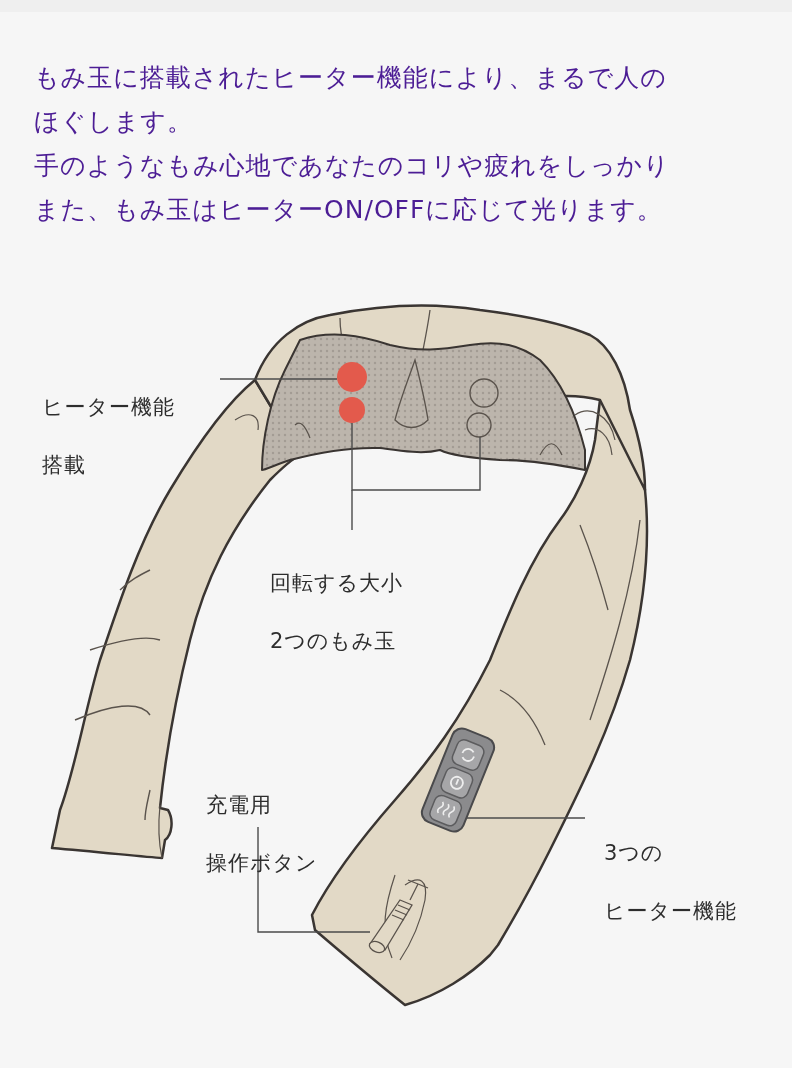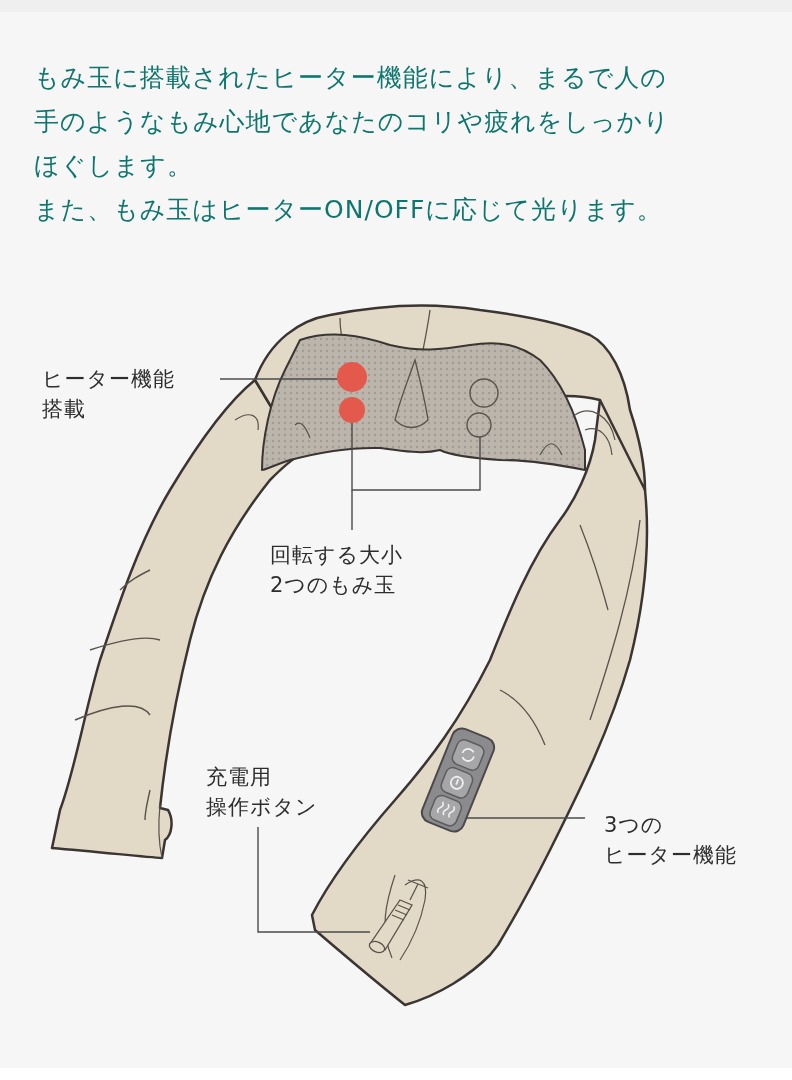--- a/index.html
+++ b/index.html
@@ -9,40 +9,40 @@
     font-family: "DejaVu Sans", "Liberation Sans", sans-serif;
     color: #2b2b2b;
   }
   .page {
     position: absolute; left: 0; top: 0; width: 792px; height: 1068px;
     background: #f6f6f6;
   }
   .topband { position:absolute; left:0; top:0; width:792px; height:12px; background:#efefef; }
   .intro {
     position: absolute; left: 34px; top: 56px; width: 740px;
-    font-size: 25px; line-height: 44px; letter-spacing: 1px; color: #0f766e;
+    font-size: 25px; line-height: 44px; letter-spacing: 1px; color: #4c1d95;
   }
   .intro p { margin: 0; }
   .diagram { position: absolute; left: 0; top: 0; width: 792px; height: 1068px; }
   .label {
     position: absolute; font-size: 21px; line-height: 30px; color: #2d2d2d;
     letter-spacing: 1px; font-weight: 500;
   }
-  .label span { display:block; }
+  .label span { display:block;margin-top:28px; }
 </style>
 </head>
 <body>
 
 <div class="page">
   <div class="topband"></div>
 
   <div class="intro">
     <p>もみ玉に搭載されたヒーター機能により、まるで人の</p>
+    <p>ほぐします。</p>
     <p>手のようなもみ心地であなたのコリや疲れをしっかり</p>
-    <p>ほぐします。</p>
     <p>また、もみ玉はヒーターON/OFFに応じて光ります。</p>
   </div>
 
   <svg class="diagram" viewBox="0 0 792 1068" xmlns="http://www.w3.org/2000/svg">
     <defs>
       <pattern id="mesh" width="6" height="6" patternUnits="userSpaceOnUse">
         <rect width="6" height="6" fill="#bcb5ac"></rect>
         <circle cx="3" cy="3" r="1.2" fill="#a39c93"></circle>
       </pattern>
     </defs>

